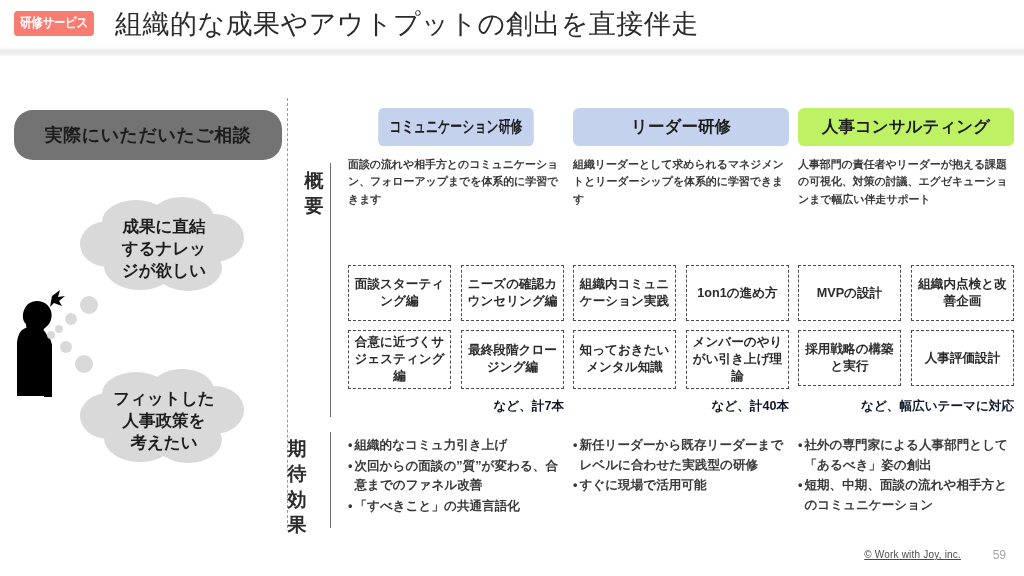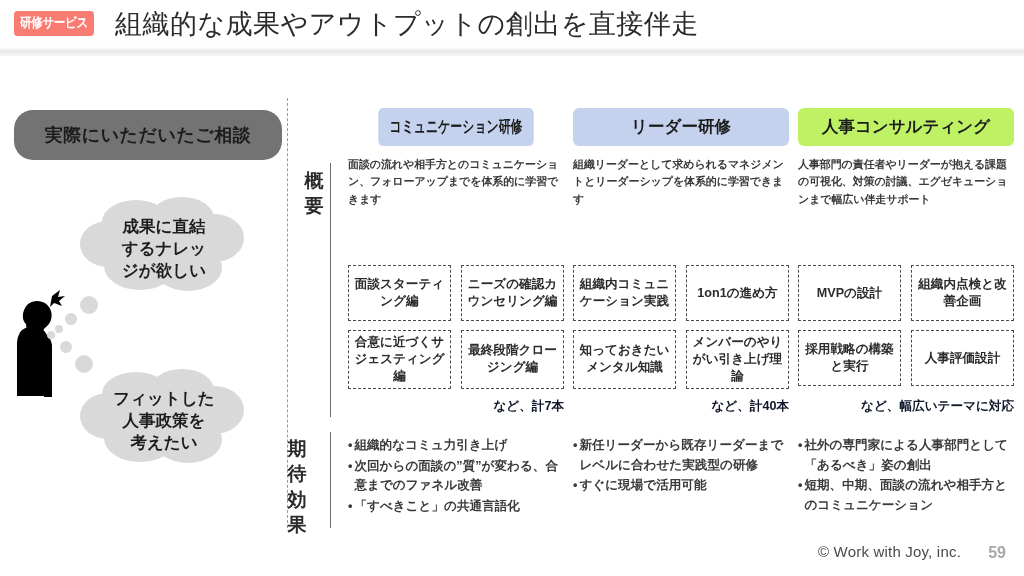--- a/index.html
+++ b/index.html
@@ -199,30 +199,30 @@
     align-items: flex-start;
     margin-bottom: 1px;
   }
   .effect-bullet { flex: 0 0 auto; margin-right: 2px; }
   .effect-text { flex: 1 1 auto; }
 
   
   .footer-copy {
     position: absolute;
     right: 63px; bottom: 16px;
-    font-size: 15px;
+    font-size: 10px;
     color: #4a4a4a;
     letter-spacing: 0.2px;
+    text-decoration: underline;
   }
   .footer-page {
     position: absolute;
     right: 18px; bottom: 14px;
-    font-size: 16px;
+    font-size: 12px;
     color: #a7a7a7;
-    font-weight: bold;
   }
 </style>
 </head>
 <body>
 
 <div class="header">
   <div class="badge">研修サービス</div>
   <div class="slide-title">組織的な成果やアウトプットの創出を直接伴走</div>
 </div>
 <div class="header-rule"></div>

